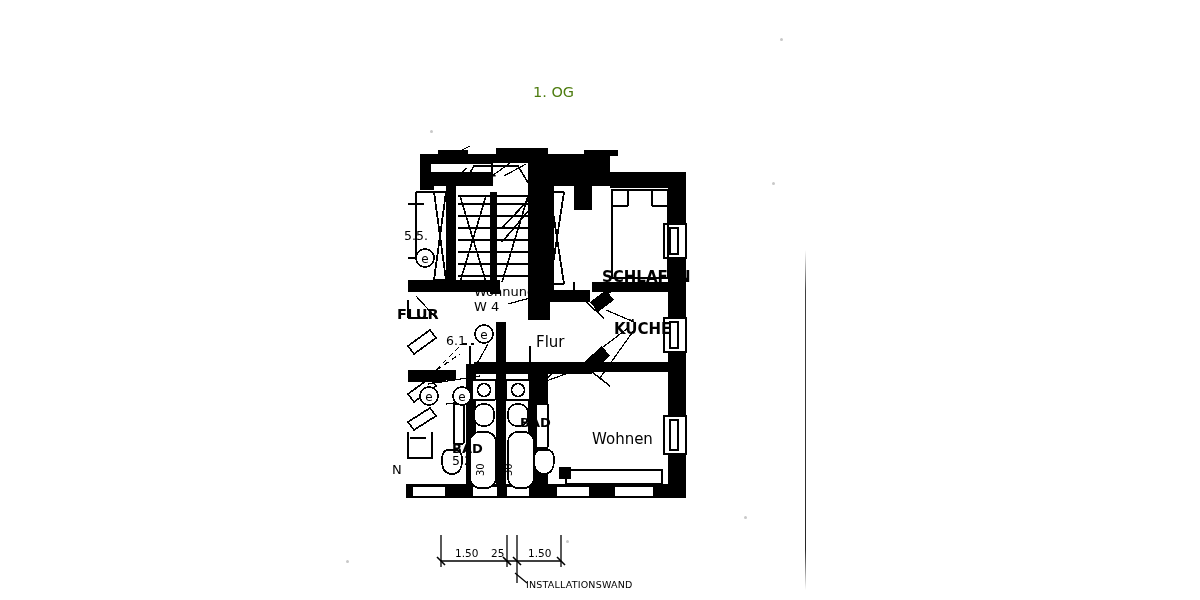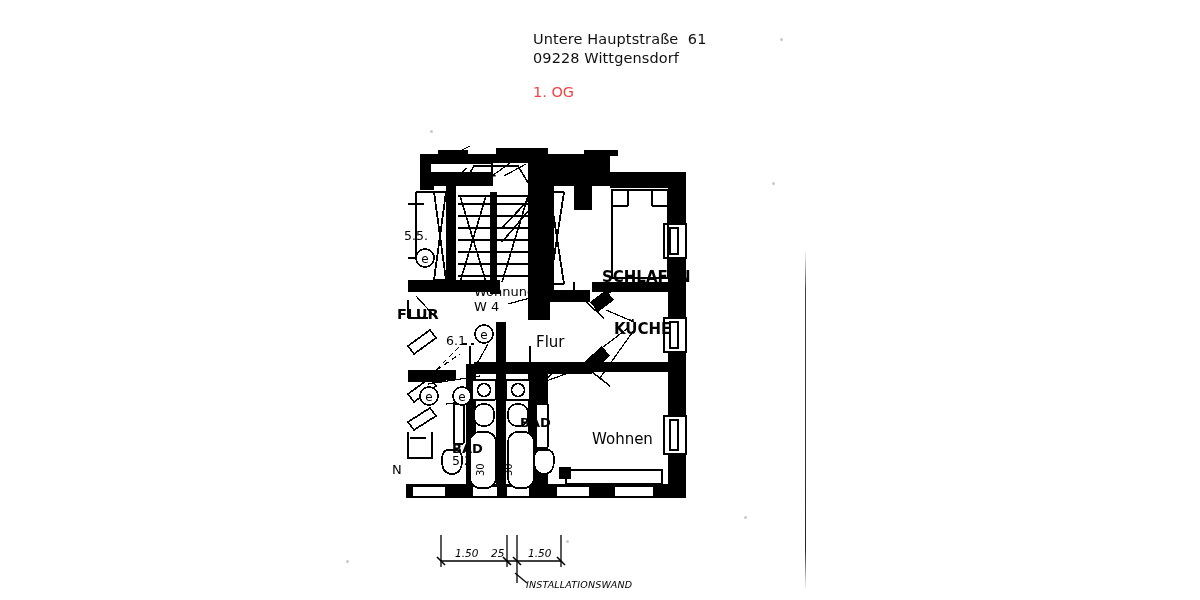--- a/index.html
+++ b/index.html
@@ -33,65 +33,60 @@
     letter-spacing: 0.1px;
     white-space: pre;
     color: #111;
   }
   .floor-line {
     position: absolute;
     left: 533px;
     top: 84px;
     font-size: 14.5px;
     white-space: pre;
-    color: #ef4444;
+    color: #4d7c0f;
   }
 
   
   #plan-wrap {
     position: absolute;
     left: 378px;
     top: 132px;
     width: 330px;
     height: 380px;
   }
   #plan-svg { display: block; }
 
   
   #dim-wrap {
     position: absolute;
     left: 425px;
     top: 533px;
     width: 230px;
     height: 62px;
-    font-style: italic;
   }
   #dim-svg { display: block; }
 
   
   .scan-line {
     position: absolute;
     background: linear-gradient(to bottom, rgba(0,0,0,0) 0%, rgba(0,0,0,.75) 12%, rgba(0,0,0,.85) 88%, rgba(0,0,0,0) 100%);
   }
   .speck {
     position: absolute;
     background: #c8c8c8;
     border-radius: 50%;
   }
   text { font-family: "DejaVu Sans", sans-serif; }
 </style>
 </head>
 <body>
 
 <div id="sheet">
 
-  <div class="header-block">
-    <div class="addr-line">Untere Hauptstraße  61</div>
-    <div class="addr-line">09228 Wittgensdorf</div>
-  </div>
   <div class="floor-line">1. OG</div>
 
   <div id="plan-wrap">
   <svg id="plan-svg" width="330" height="380" viewBox="0 0 330 380" shape-rendering="crispEdges">
 
     <g fill="#000">
 
       <rect x="42" y="22" width="172" height="9"></rect>
       <rect x="42" y="22" width="10" height="26"></rect>
       <rect x="42" y="40" width="72" height="14"></rect>

